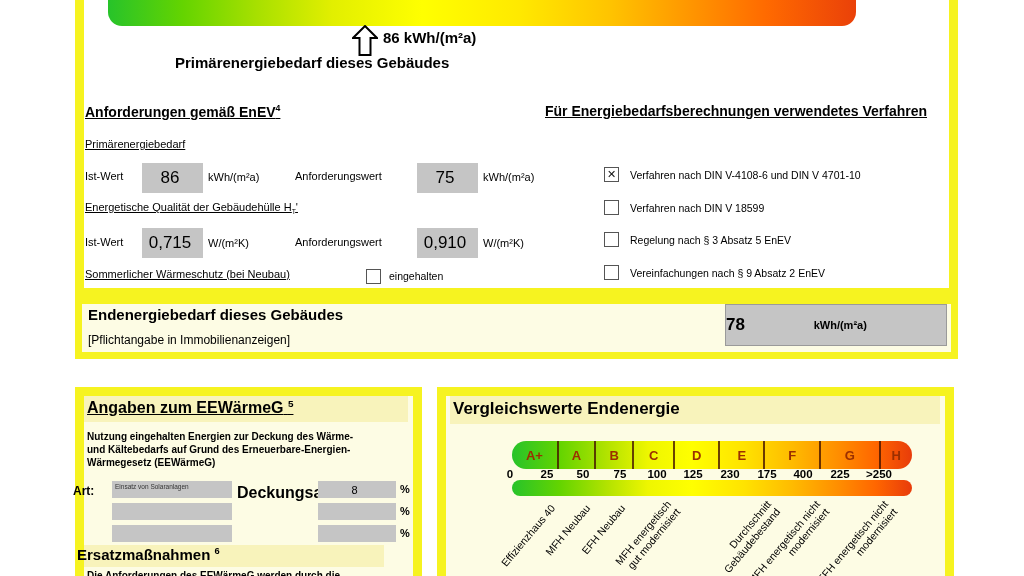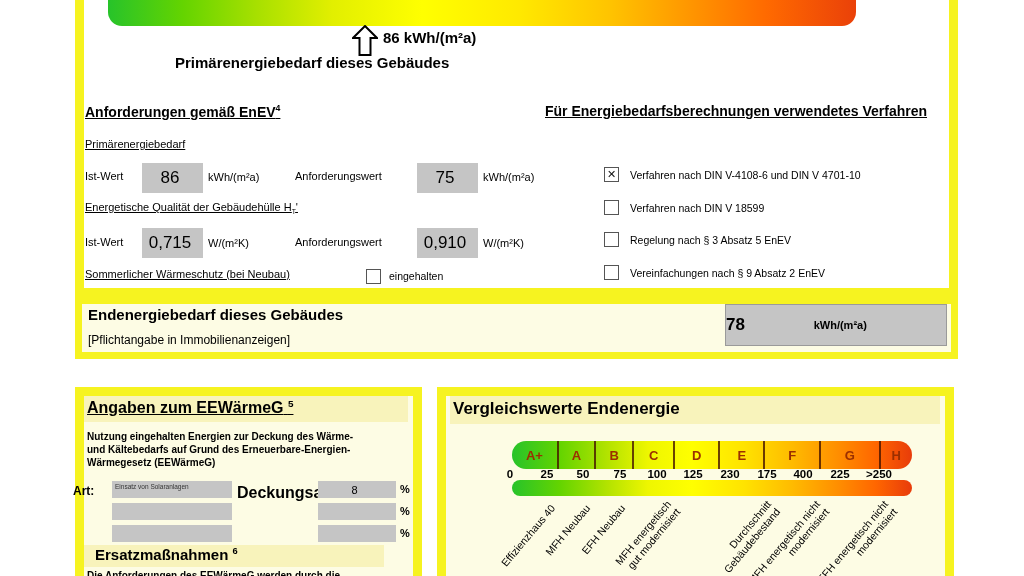--- a/index.html
+++ b/index.html
@@ -150,21 +150,21 @@
 
   <div class="gbox" style="left:112px;top:525px;width:120px;height:17px;">
     <span class="abs" style="left:3px;top:2px;font-size:6.5px;color:#333;"></span>
   </div>
   <div class="vbox" style="left:318px;top:525px;width:78px;height:17px;font-size:11px;">
     <span></span>
   </div>
   <div class="abs b" style="left:400px;top:527px;font-size:11px;">%</div>
 
   <div class="strip" style="left:84px;top:545px;width:300px;height:22px;"></div>
-  <div class="abs b" style="left:95px;top:546px;font-size:15px;">
+  <div class="abs b" style="left:77px;top:546px;font-size:15px;">
     <span>Ersatzmaßnahmen</span> <sup>6</sup>
   </div>
   <div class="abs b" style="left:87px;top:570px;font-size:10px;">Die Anforderungen des EEWärmeG werden durch die</div>
 
   <div class="strip" style="left:450px;top:396px;width:490px;height:28px;"></div>
   <div class="abs b" style="left:453px;top:399px;font-size:17px;">Vergleichswerte Endenergie</div>
 
   <div class="scale">
     <div class="cell" style="flex-grow:38;">A+</div>
     <div class="cell" style="flex-grow:35;">A</div>

